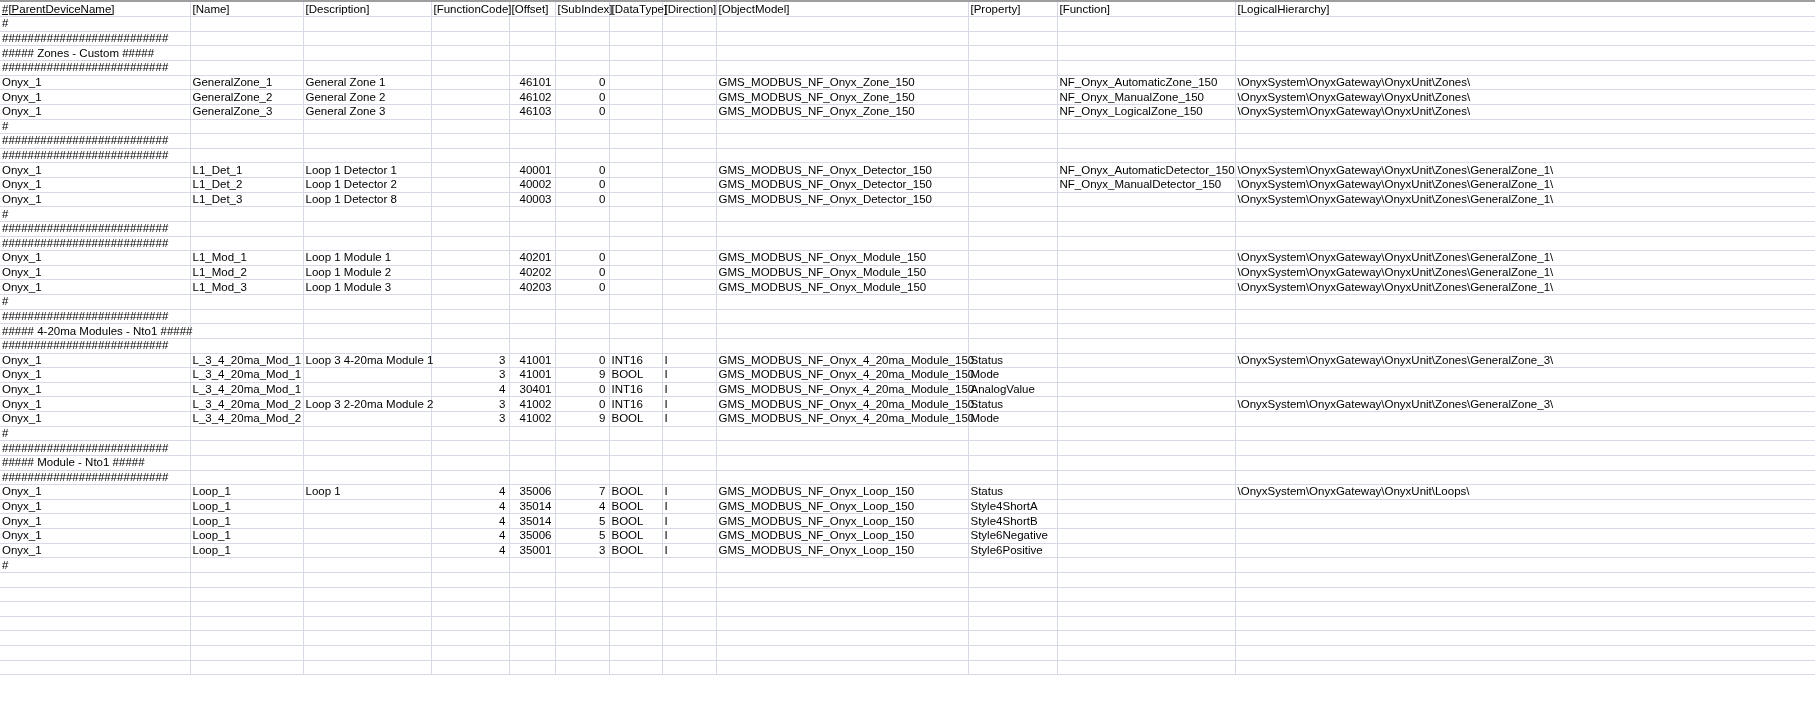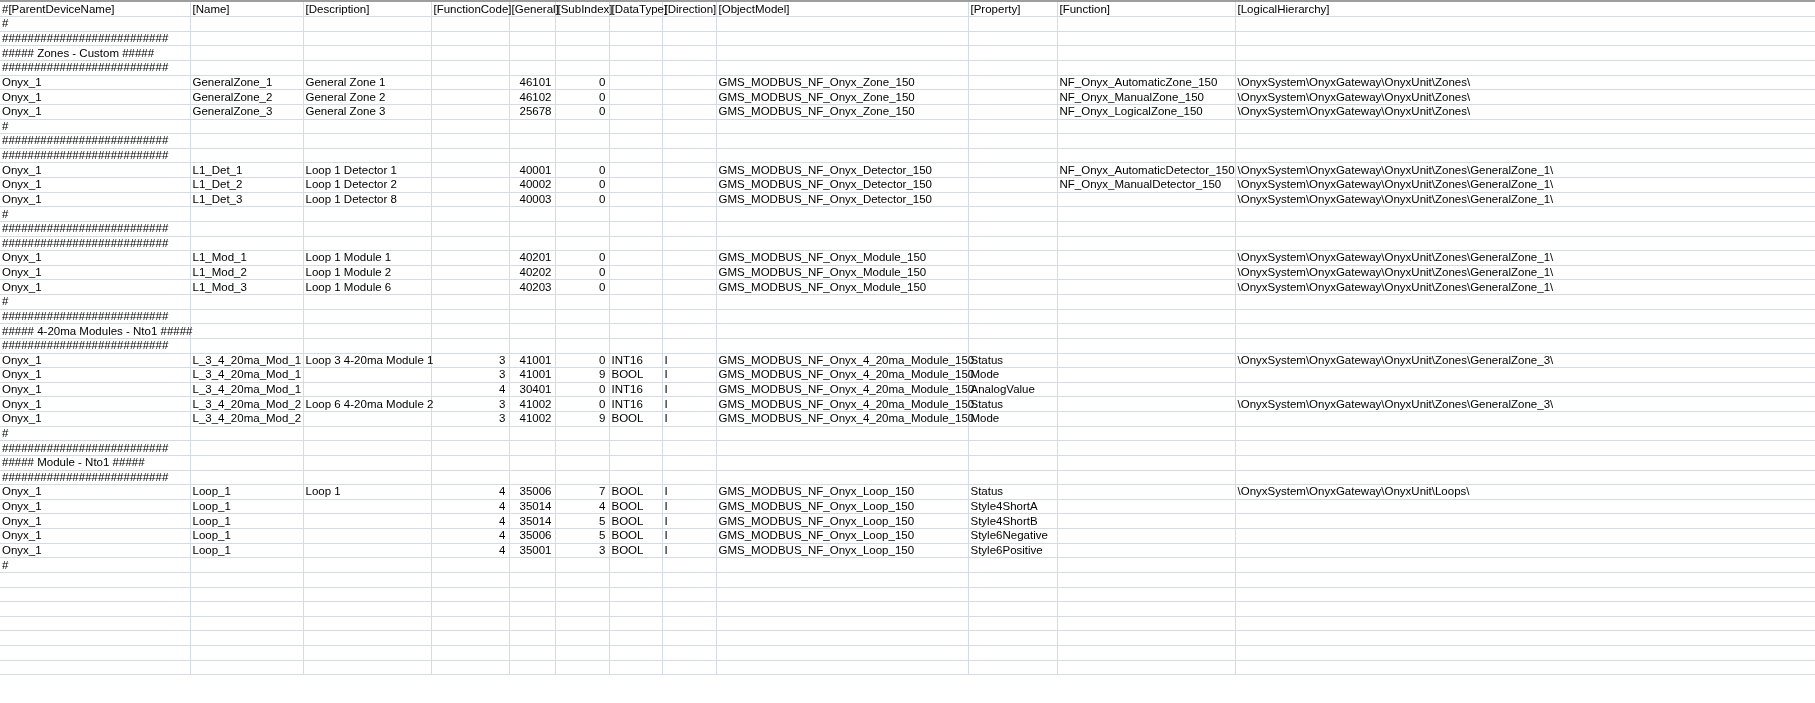--- a/index.html
+++ b/index.html
@@ -49,25 +49,25 @@
         <col style="width: 54px;">
         <col style="width: 53px;">
         <col style="width: 54px;">
         <col style="width: 252px;">
         <col style="width: 89px;">
         <col style="width: 178px;">
         <col style="width: 580px;">
       </colgroup>
     <tbody>
         <tr>
-          <td style="border-right-color: rgb(214, 218, 230); border-bottom-color: rgb(214, 218, 230); color: rgb(0, 0, 0);">#[ParentDeviceName]</td>
+          <td style="border-right-color: rgb(214, 218, 230); border-bottom-color: rgb(214, 218, 230); color: rgb(0, 0, 0); text-decoration: underline;">#[ParentDeviceName]</td>
           <td style="border-right-color: rgb(214, 218, 230); border-bottom-color: rgb(214, 218, 230); color: rgb(0, 0, 0);">[Name]</td>
           <td style="border-right-color: rgb(214, 218, 230); border-bottom-color: rgb(214, 218, 230); color: rgb(0, 0, 0);">[Description]</td>
           <td style="border-right-color: rgb(214, 218, 230); border-bottom-color: rgb(214, 218, 230); color: rgb(0, 0, 0);">[FunctionCode]</td>
-          <td style="border-right-color: rgb(214, 218, 230); border-bottom-color: rgb(214, 218, 230); color: rgb(0, 0, 0);">[General]</td>
+          <td style="border-right-color: rgb(214, 218, 230); border-bottom-color: rgb(214, 218, 230); color: rgb(0, 0, 0);">[Offset]</td>
           <td style="border-right-color: rgb(214, 218, 230); border-bottom-color: rgb(214, 218, 230); color: rgb(0, 0, 0);">[SubIndex]</td>
           <td style="border-right-color: rgb(214, 218, 230); border-bottom-color: rgb(214, 218, 230); color: rgb(0, 0, 0);">[DataType]</td>
           <td style="border-right-color: rgb(214, 218, 230); border-bottom-color: rgb(214, 218, 230); color: rgb(0, 0, 0);">[Direction]</td>
           <td style="border-right-color: rgb(214, 218, 230); border-bottom-color: rgb(214, 218, 230); color: rgb(0, 0, 0);">[ObjectModel]</td>
           <td style="border-right-color: rgb(214, 218, 230); border-bottom-color: rgb(214, 218, 230); color: rgb(0, 0, 0);">[Property]</td>
           <td style="border-right-color: rgb(214, 218, 230); border-bottom-color: rgb(214, 218, 230); color: rgb(0, 0, 0);">[Function]</td>
           <td style="border-right-color: rgb(214, 218, 230); border-bottom-color: rgb(214, 218, 230); color: rgb(0, 0, 0);">[LogicalHierarchy]</td>
         </tr>
         <tr>
           <td style="border-right-color: rgb(214, 218, 230); border-bottom-color: rgb(214, 218, 230); color: rgb(0, 0, 0);">#</td>
@@ -151,21 +151,21 @@
           <td style="border-right-color: rgb(214, 218, 230); border-bottom-color: rgb(214, 218, 230); color: rgb(0, 0, 0);">GMS_MODBUS_NF_Onyx_Zone_150</td>
           <td style="border-right-color: rgb(214, 218, 230); border-bottom-color: rgb(214, 218, 230); color: rgb(0, 0, 0);"></td>
           <td style="border-right-color: rgb(214, 218, 230); border-bottom-color: rgb(214, 218, 230); color: rgb(0, 0, 0);">NF_Onyx_ManualZone_150</td>
           <td style="border-right-color: rgb(214, 218, 230); border-bottom-color: rgb(214, 218, 230); color: rgb(0, 0, 0);">\OnyxSystem\OnyxGateway\OnyxUnit\Zones\</td>
         </tr>
         <tr>
           <td style="border-right-color: rgb(214, 218, 230); border-bottom-color: rgb(214, 218, 230); color: rgb(0, 0, 0);">Onyx_1</td>
           <td style="border-right-color: rgb(214, 218, 230); border-bottom-color: rgb(214, 218, 230); color: rgb(0, 0, 0);">GeneralZone_3</td>
           <td style="border-right-color: rgb(214, 218, 230); border-bottom-color: rgb(214, 218, 230); color: rgb(0, 0, 0);">General Zone 3</td>
           <td class="num" style="border-right-color: rgb(214, 218, 230); border-bottom-color: rgb(214, 218, 230); color: rgb(0, 0, 0);"></td>
-          <td class="num" style="border-right-color: rgb(214, 218, 230); border-bottom-color: rgb(214, 218, 230); color: rgb(0, 0, 0);">25678</td>
+          <td class="num" style="border-right-color: rgb(214, 218, 230); border-bottom-color: rgb(214, 218, 230); color: rgb(0, 0, 0);">46103</td>
           <td class="num" style="border-right-color: rgb(214, 218, 230); border-bottom-color: rgb(214, 218, 230); color: rgb(0, 0, 0);">0</td>
           <td style="border-right-color: rgb(214, 218, 230); border-bottom-color: rgb(214, 218, 230); color: rgb(0, 0, 0);"></td>
           <td style="border-right-color: rgb(214, 218, 230); border-bottom-color: rgb(214, 218, 230); color: rgb(0, 0, 0);"></td>
           <td style="border-right-color: rgb(214, 218, 230); border-bottom-color: rgb(214, 218, 230); color: rgb(0, 0, 0);">GMS_MODBUS_NF_Onyx_Zone_150</td>
           <td style="border-right-color: rgb(214, 218, 230); border-bottom-color: rgb(214, 218, 230); color: rgb(0, 0, 0);"></td>
           <td style="border-right-color: rgb(214, 218, 230); border-bottom-color: rgb(214, 218, 230); color: rgb(0, 0, 0);">NF_Onyx_LogicalZone_150</td>
           <td style="border-right-color: rgb(214, 218, 230); border-bottom-color: rgb(214, 218, 230); color: rgb(0, 0, 0);">\OnyxSystem\OnyxGateway\OnyxUnit\Zones\</td>
         </tr>
         <tr>
           <td style="border-right-color: rgb(214, 218, 230); border-bottom-color: rgb(214, 218, 230); color: rgb(0, 0, 0);">#</td>
@@ -317,21 +317,21 @@
           <td style="border-right-color: rgb(214, 218, 230); border-bottom-color: rgb(214, 218, 230); color: rgb(0, 0, 0);"></td>
           <td style="border-right-color: rgb(214, 218, 230); border-bottom-color: rgb(214, 218, 230); color: rgb(0, 0, 0);"></td>
           <td style="border-right-color: rgb(214, 218, 230); border-bottom-color: rgb(214, 218, 230); color: rgb(0, 0, 0);">GMS_MODBUS_NF_Onyx_Module_150</td>
           <td style="border-right-color: rgb(214, 218, 230); border-bottom-color: rgb(214, 218, 230); color: rgb(0, 0, 0);"></td>
           <td style="border-right-color: rgb(214, 218, 230); border-bottom-color: rgb(214, 218, 230); color: rgb(0, 0, 0);"></td>
           <td style="border-right-color: rgb(214, 218, 230); border-bottom-color: rgb(214, 218, 230); color: rgb(0, 0, 0);">\OnyxSystem\OnyxGateway\OnyxUnit\Zones\GeneralZone_1\</td>
         </tr>
         <tr>
           <td style="border-right-color: rgb(214, 218, 230); border-bottom-color: rgb(214, 218, 230); color: rgb(0, 0, 0);">Onyx_1</td>
           <td style="border-right-color: rgb(214, 218, 230); border-bottom-color: rgb(214, 218, 230); color: rgb(0, 0, 0);">L1_Mod_3</td>
-          <td style="border-right-color: rgb(214, 218, 230); border-bottom-color: rgb(214, 218, 230); color: rgb(0, 0, 0);">Loop 1 Module 6</td>
+          <td style="border-right-color: rgb(214, 218, 230); border-bottom-color: rgb(214, 218, 230); color: rgb(0, 0, 0);">Loop 1 Module 3</td>
           <td class="num" style="border-right-color: rgb(214, 218, 230); border-bottom-color: rgb(214, 218, 230); color: rgb(0, 0, 0);"></td>
           <td class="num" style="border-right-color: rgb(214, 218, 230); border-bottom-color: rgb(214, 218, 230); color: rgb(0, 0, 0);">40203</td>
           <td class="num" style="border-right-color: rgb(214, 218, 230); border-bottom-color: rgb(214, 218, 230); color: rgb(0, 0, 0);">0</td>
           <td style="border-right-color: rgb(214, 218, 230); border-bottom-color: rgb(214, 218, 230); color: rgb(0, 0, 0);"></td>
           <td style="border-right-color: rgb(214, 218, 230); border-bottom-color: rgb(214, 218, 230); color: rgb(0, 0, 0);"></td>
           <td style="border-right-color: rgb(214, 218, 230); border-bottom-color: rgb(214, 218, 230); color: rgb(0, 0, 0);">GMS_MODBUS_NF_Onyx_Module_150</td>
           <td style="border-right-color: rgb(214, 218, 230); border-bottom-color: rgb(214, 218, 230); color: rgb(0, 0, 0);"></td>
           <td style="border-right-color: rgb(214, 218, 230); border-bottom-color: rgb(214, 218, 230); color: rgb(0, 0, 0);"></td>
           <td style="border-right-color: rgb(214, 218, 230); border-bottom-color: rgb(214, 218, 230); color: rgb(0, 0, 0);">\OnyxSystem\OnyxGateway\OnyxUnit\Zones\GeneralZone_1\</td>
         </tr>
@@ -429,21 +429,21 @@
           <td style="border-right-color: rgb(214, 218, 230); border-bottom-color: rgb(214, 218, 230); color: rgb(0, 0, 0);">INT16</td>
           <td style="border-right-color: rgb(214, 218, 230); border-bottom-color: rgb(214, 218, 230); color: rgb(0, 0, 0);">I</td>
           <td style="border-right-color: rgb(214, 218, 230); border-bottom-color: rgb(214, 218, 230); color: rgb(0, 0, 0);">GMS_MODBUS_NF_Onyx_4_20ma_Module_150</td>
           <td style="border-right-color: rgb(214, 218, 230); border-bottom-color: rgb(214, 218, 230); color: rgb(0, 0, 0);">AnalogValue</td>
           <td style="border-right-color: rgb(214, 218, 230); border-bottom-color: rgb(214, 218, 230); color: rgb(0, 0, 0);"></td>
           <td style="border-right-color: rgb(214, 218, 230); border-bottom-color: rgb(214, 218, 230); color: rgb(0, 0, 0);"></td>
         </tr>
         <tr>
           <td style="border-right-color: rgb(214, 218, 230); border-bottom-color: rgb(214, 218, 230); color: rgb(0, 0, 0);">Onyx_1</td>
           <td style="border-right-color: rgb(214, 218, 230); border-bottom-color: rgb(214, 218, 230); color: rgb(0, 0, 0);">L_3_4_20ma_Mod_2</td>
-          <td style="border-right-color: rgb(214, 218, 230); border-bottom-color: rgb(214, 218, 230); color: rgb(0, 0, 0);">Loop 6 4-20ma Module 2</td>
+          <td style="border-right-color: rgb(214, 218, 230); border-bottom-color: rgb(214, 218, 230); color: rgb(0, 0, 0);">Loop 3 2-20ma Module 2</td>
           <td class="num" style="border-right-color: rgb(214, 218, 230); border-bottom-color: rgb(214, 218, 230); color: rgb(0, 0, 0);">3</td>
           <td class="num" style="border-right-color: rgb(214, 218, 230); border-bottom-color: rgb(214, 218, 230); color: rgb(0, 0, 0);">41002</td>
           <td class="num" style="border-right-color: rgb(214, 218, 230); border-bottom-color: rgb(214, 218, 230); color: rgb(0, 0, 0);">0</td>
           <td style="border-right-color: rgb(214, 218, 230); border-bottom-color: rgb(214, 218, 230); color: rgb(0, 0, 0);">INT16</td>
           <td style="border-right-color: rgb(214, 218, 230); border-bottom-color: rgb(214, 218, 230); color: rgb(0, 0, 0);">I</td>
           <td style="border-right-color: rgb(214, 218, 230); border-bottom-color: rgb(214, 218, 230); color: rgb(0, 0, 0);">GMS_MODBUS_NF_Onyx_4_20ma_Module_150</td>
           <td style="border-right-color: rgb(214, 218, 230); border-bottom-color: rgb(214, 218, 230); color: rgb(0, 0, 0);">Status</td>
           <td style="border-right-color: rgb(214, 218, 230); border-bottom-color: rgb(214, 218, 230); color: rgb(0, 0, 0);"></td>
           <td style="border-right-color: rgb(214, 218, 230); border-bottom-color: rgb(214, 218, 230); color: rgb(0, 0, 0);">\OnyxSystem\OnyxGateway\OnyxUnit\Zones\GeneralZone_3\</td>
         </tr>

